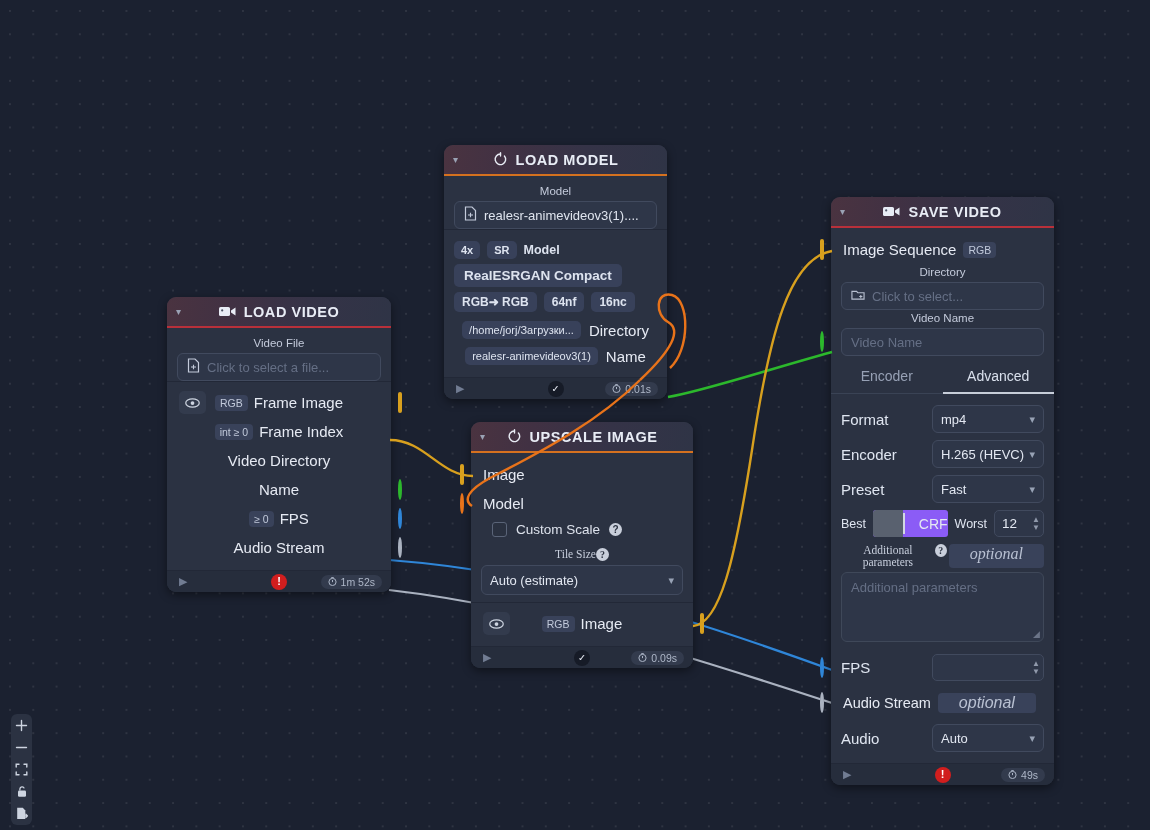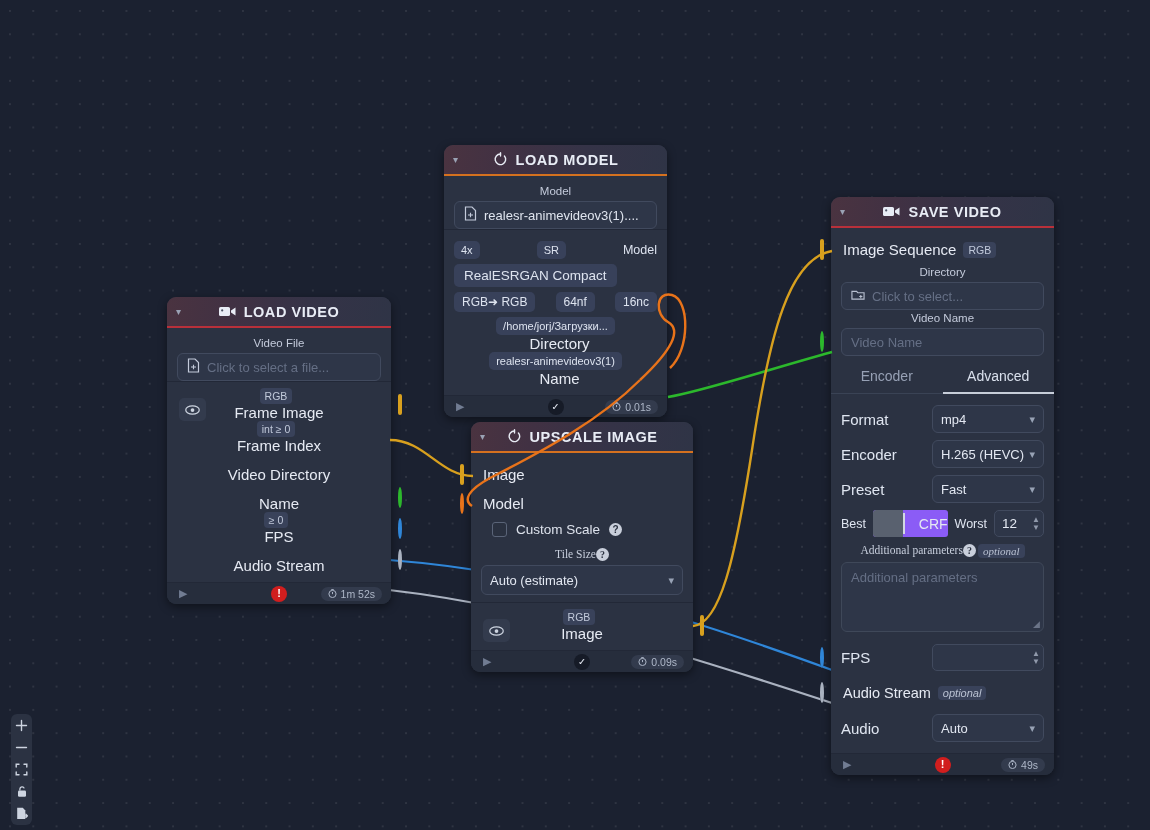--- a/index.html
+++ b/index.html
@@ -91,31 +91,31 @@
     width: 13px; height: 13px; border-radius: 50%;
     background: #c9cfdb; color: #2a3140;
     font-size: 10px; font-weight: bold; line-height: 1;
   }
 
   
   .portrow {
     position: relative; display: flex; align-items: center;
     min-height: 29px; padding: 0 2px;
   }
-  .portrow.out { justify-content: flex-end; flex-direction: column; }
+  .portrow.out { justify-content: center; }
   .pname { color: #e6eaf3; font-size: 15px; }
   .pname.sm { font-size: 14.5px; }
   .ptag {
     background: #39425a; color: #c2cadb; font-size: 10.5px;
     border-radius: 4px; padding: 2px 5px; margin-right: 6px; white-space: nowrap;
   }
   .ptag.after { margin-right: 0; margin-left: 7px; }
   .opt {
-    color: #b9c1d2; font-size: 11px; font-style: italic;
-    background: #39425a; border-radius: 4px; padding: 1px 5px; margin-left: 7px;
+    color: #b9c1d2; font-size: 16px; font-style: italic;
+    background: #39425a; border-radius: 4px; padding: 1px 21px; margin-left: 7px;
   }
 
   .port {
     position: absolute; top: 50%; transform: translateY(-50%);
     z-index: 8;
   }
   .port.left { left: -21px; }
   .port.right { right: -21px; }
   .sq {
     width: 15px; height: 15px; border: 2.4px solid #d8a01e;
@@ -134,21 +134,21 @@
   .dot.blue   { background: #2f86d8; }
   .dot.green  { background: #2cb82c; }
   .sqf { width: 15px; height: 15px; background: #2f86d8; border-radius: 2.5px; }
 
   .eye {
     width: 27px; height: 23px; background: #333b4d; border-radius: 5px;
     display: flex; align-items: center; justify-content: center;
   }
 
   
-  .bline { display: flex; justify-content: space-between; align-items: center; gap: 7px; margin: 5px 0; flex-wrap: wrap; }
+  .bline { display: flex; justify-content: flex-start; align-items: center; gap: 7px; margin: 5px 0; flex-wrap: wrap; font-weight: bold; }
   .badge {
     background: #38415a; color: #dde3ef; font-size: 12px;
     border-radius: 5px; padding: 3px 8px; white-space: nowrap;
   }
   .badge.big { font-size: 13.5px; padding: 4px 10px; }
   .badge.small { font-size: 11px; padding: 3px 7px; }
   .plaintxt { color: #dde3ef; font-size: 12.5px; }
 
   
   .node-foot {

